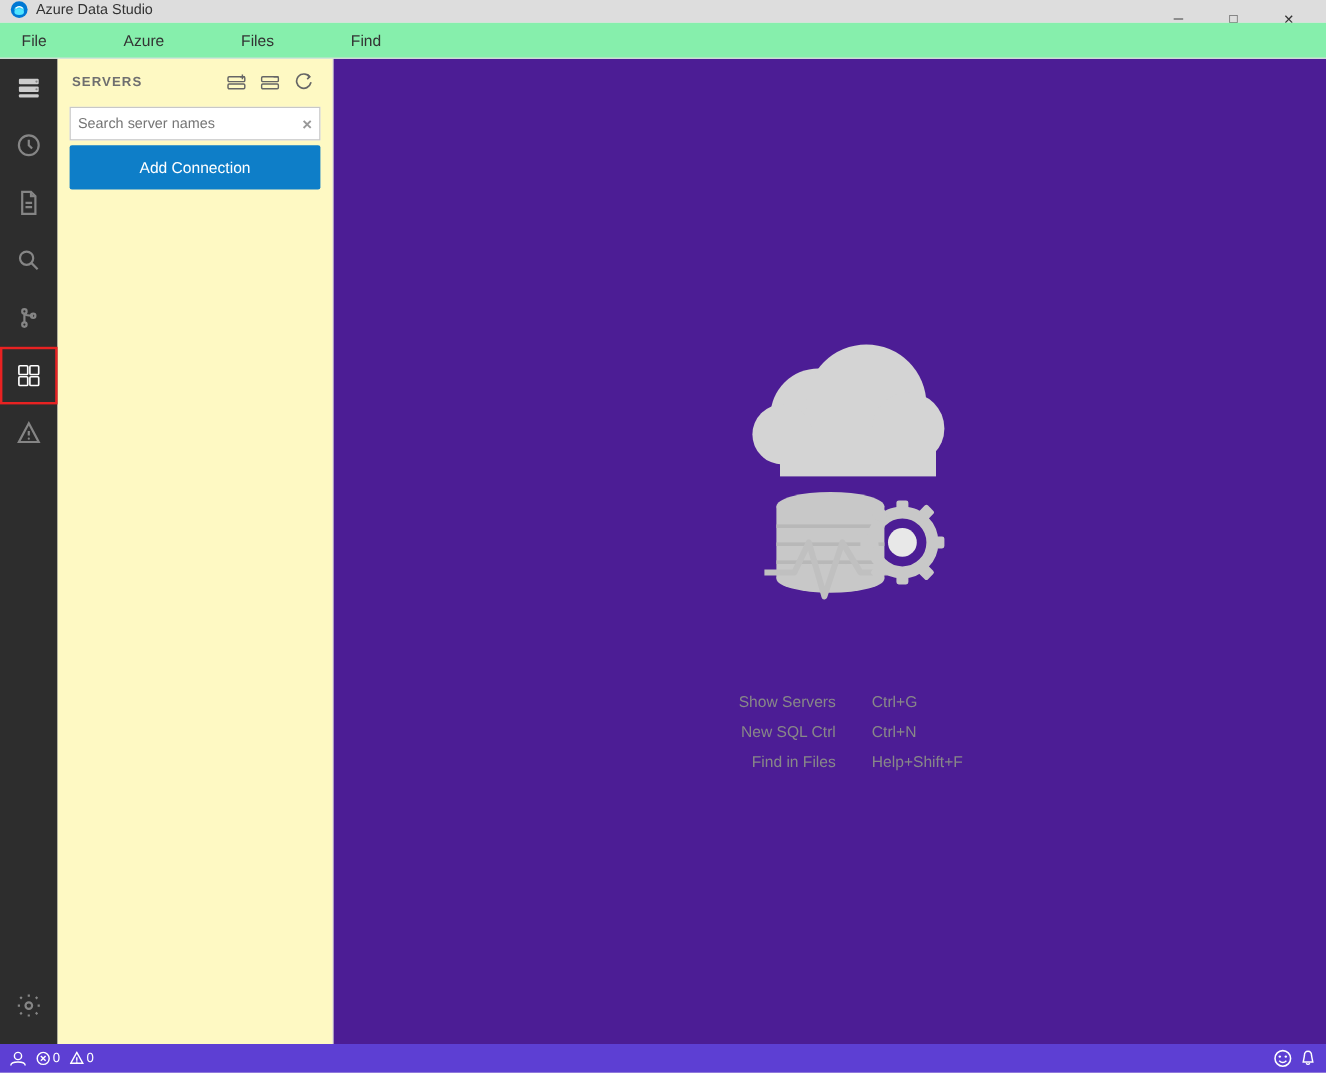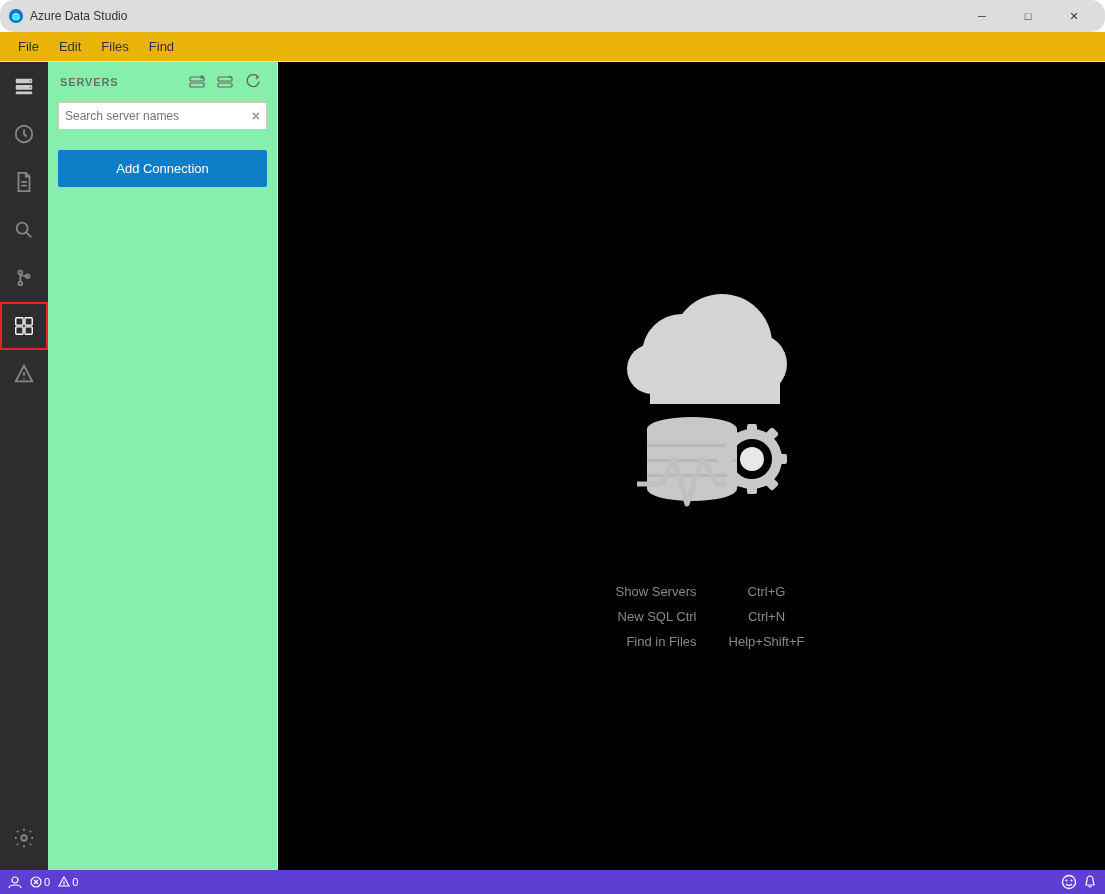--- a/index.html
+++ b/index.html
@@ -8,28 +8,27 @@
       height: 894px;
       background: #fff;
       font-family: 'Segoe UI', Arial, sans-serif;
       overflow: hidden;
       display: flex;
       flex-direction: column;
     }
 
     
     .titlebar {
-      height: 32px;
+      height: 19px;
       background: #dddddd;
       display: flex;
-      align-items: center;
+      align-items: flex-start;
       justify-content: space-between;
       padding: 0 8px;
       flex-shrink: 0;
-      border-radius: 14px;
     }
     .titlebar-left {
       display: flex;
       align-items: center;
       gap: 6px;
     }
     .app-icon {
       width: 16px;
       height: 16px;
     }
@@ -50,26 +49,27 @@
       font-size: 11px;
       color: #333;
       display: flex;
       align-items: center;
       justify-content: center;
     }
 
     
     .menubar {
       height: 30px;
-      background: #eab308;
+      background: #86efac;
       display: flex;
       align-items: center;
       padding: 0 8px;
       flex-shrink: 0;
       border-bottom: 1px solid #e0e0e0;
+      gap: 44px;
     }
     .menu-item {
       padding: 4px 10px;
       font-size: 13px;
       color: #333;
       cursor: pointer;
     }
 
     
     .main-layout {
@@ -120,21 +120,21 @@
     }
     .activity-icon svg {
       width: 22px;
       height: 22px;
       fill: currentColor;
     }
 
     
     .sidebar {
       width: 230px;
-      background: #86efac;
+      background: #fef9c3;
       display: flex;
       flex-direction: column;
       flex-shrink: 0;
       border-right: 1px solid #ddd;
     }
     .sidebar-header {
       display: flex;
       align-items: center;
       justify-content: space-between;
       padding: 8px 12px 4px 12px;
@@ -157,21 +157,21 @@
       display: flex;
       align-items: center;
       justify-content: center;
       cursor: pointer;
       color: #6f6f6f;
       font-size: 14px;
       border-radius: 2px;
     }
 
     .search-container {
-      padding: 4px 10px 20px 10px;
+      padding: 4px 10px 4px 10px;
       flex-shrink: 0;
     }
     .search-box {
       display: flex;
       align-items: center;
       background: #fff;
       border: 1px solid #c8c8c8;
       height: 28px;
       padding: 0 6px;
     }
@@ -199,21 +199,21 @@
       border: none;
       font-size: 13px;
       cursor: pointer;
       border-radius: 2px;
       text-align: center;
     }
 
     
     .content-area {
       flex: 1;
-      background: #000000;
+      background: #4c1d95;
       display: flex;
       flex-direction: column;
       align-items: center;
       justify-content: center;
       position: relative;
     }
 
     
     .center-illustration {
       display: flex;
@@ -243,21 +243,20 @@
     .shortcut-label {
       font-size: 13px;
       color: #888;
       text-align: right;
       min-width: 120px;
     }
     .shortcut-key {
       font-size: 13px;
       color: #888;
       min-width: 80px;
-      text-align: center;
     }
 
     
     .statusbar {
       height: 24px;
       background: #5d3fd3;
       display: flex;
       align-items: center;
       justify-content: space-between;
       padding: 0 8px;
@@ -303,21 +302,21 @@
   </div>
   <div class="titlebar-controls">
     <button class="titlebar-btn">─</button>
     <button class="titlebar-btn">□</button>
     <button class="titlebar-btn close">✕</button>
   </div>
 </div>
 
 <div class="menubar">
   <span class="menu-item">File</span>
-  <span class="menu-item">Edit</span>
+  <span class="menu-item">Azure</span>
   <span class="menu-item">Files</span>
   <span class="menu-item">Find</span>
 </div>
 
 <div class="main-layout">
 
   <div class="activity-bar">
     <div class="activity-bar-top">
 
       <div class="activity-icon" title="Servers">

